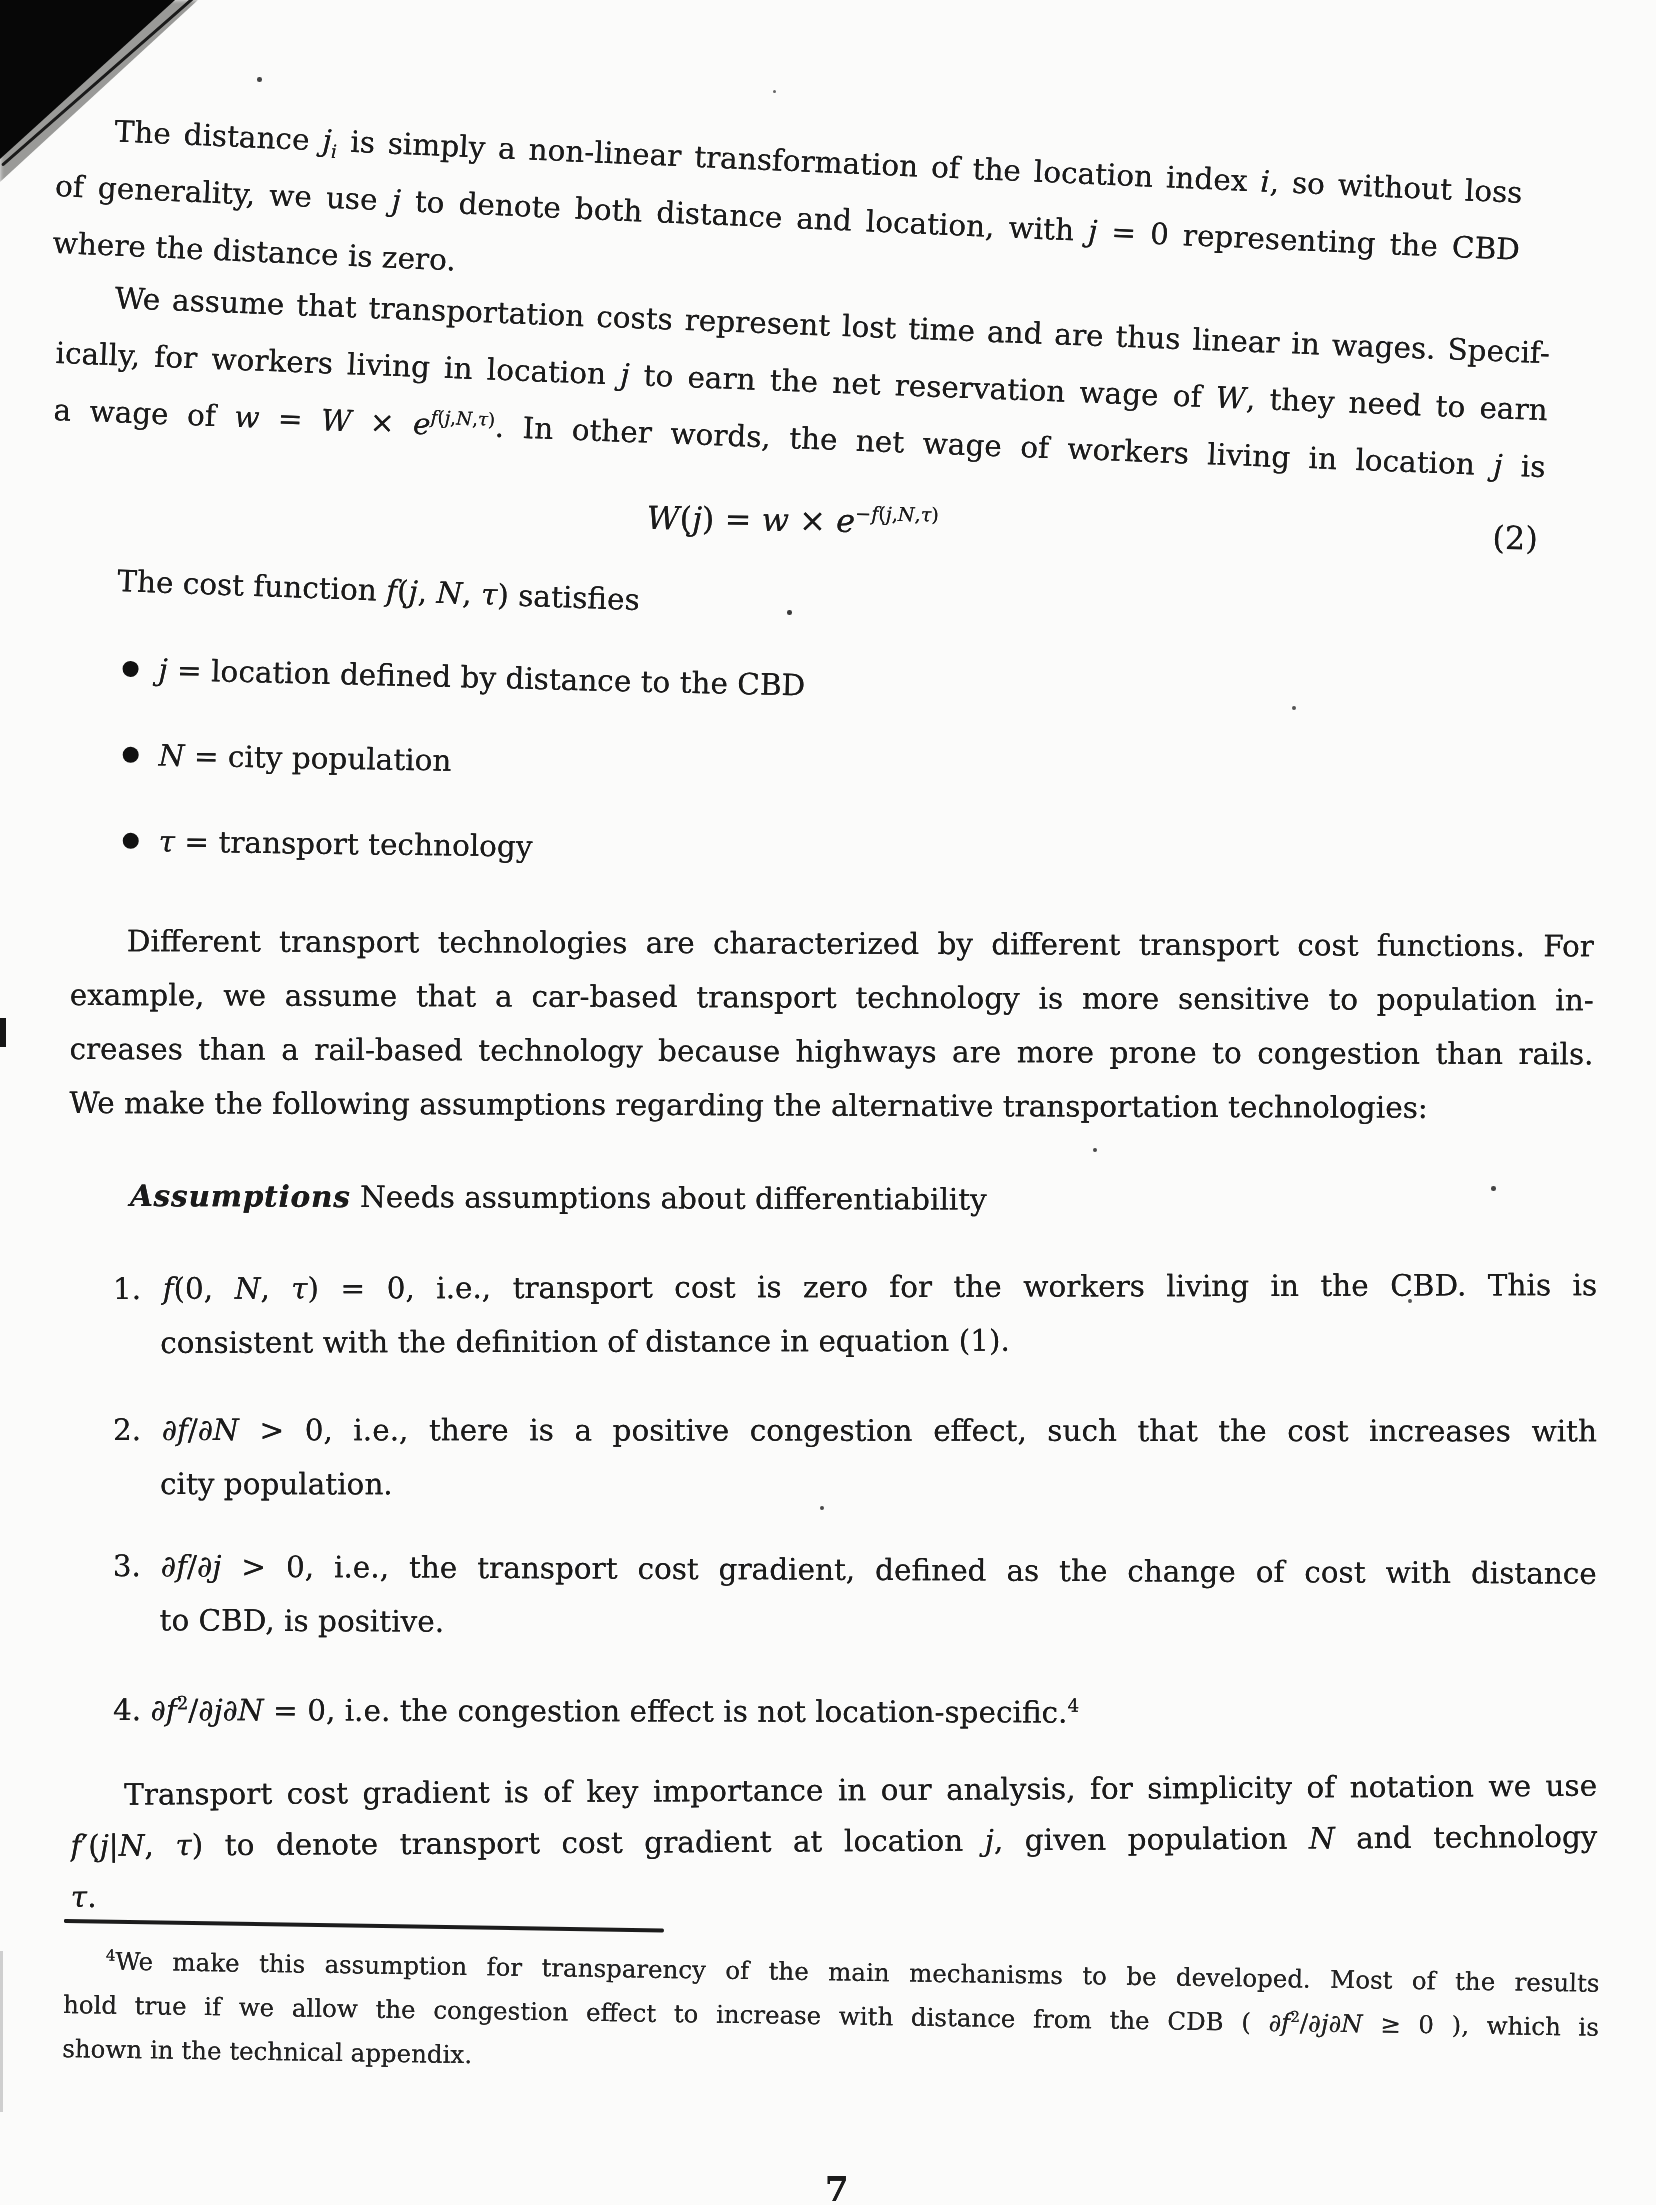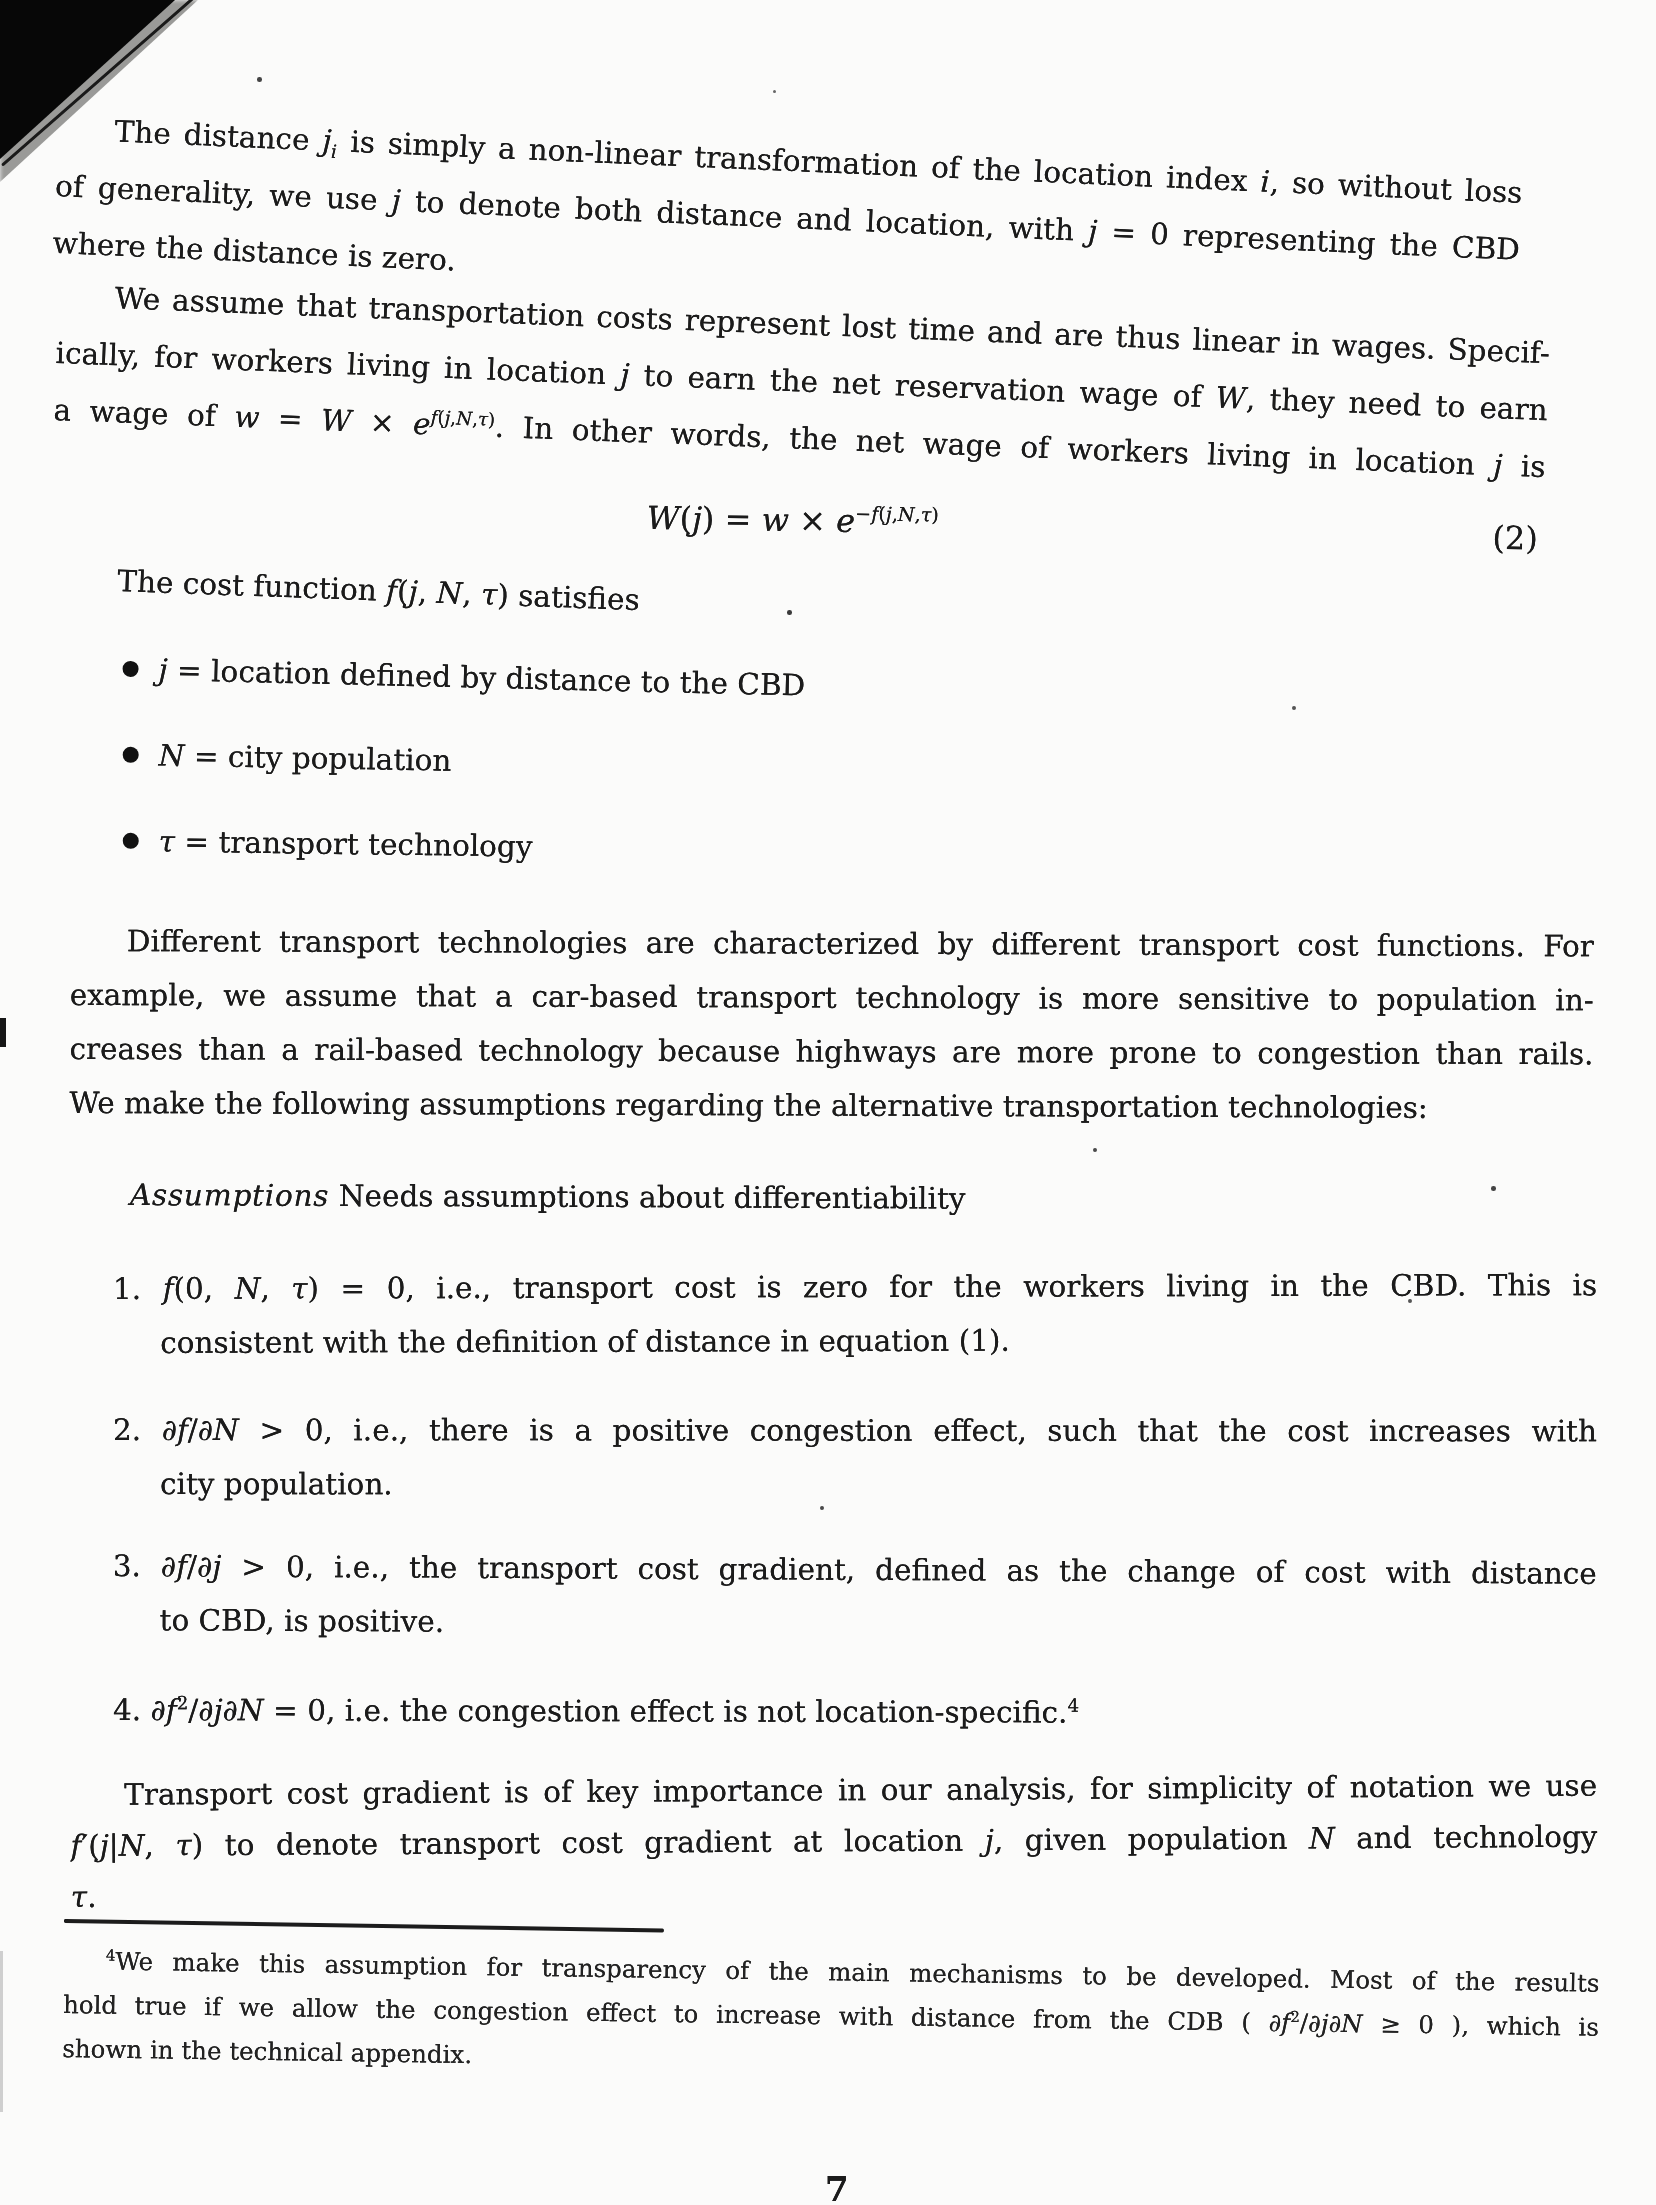--- a/index.html
+++ b/index.html
@@ -27,21 +27,21 @@
   .edge-tick{position:absolute;left:0;background:#161616;}
   .edge-smudge{position:absolute;left:0;background:#cfcfcf;}
   
   .eqrow{position:absolute;left:0;top:490px;width:1656px;font-size:32px;transform:rotate(0.8deg);transform-origin:0 0;text-shadow:0 0 0.4px currentColor;}
   .eq{position:absolute;left:647px;top:0;}
   .eq sup{font-size:60%;}
   .eqnum{position:absolute;left:1493px;top:7.7px;}
   .bullet{position:absolute;font-size:29.5px;text-shadow:0 0 0.4px currentColor;}
   .bdot{display:inline-block;width:16px;height:16px;background:#111;border-radius:50%;
     margin-right:20px;transform:translateY(-2.3px);}
-  .alabel{font-weight:normal;font-style:italic;letter-spacing:0.8px;}
+  .alabel{font-weight:bold;font-style:italic;letter-spacing:0.8px;}
   .rule{position:absolute;left:64px;top:1919px;width:600px;height:3.8px;background:#1c1c1c;
     transform:rotate(0.9deg);transform-origin:0 50%;border-radius:1.5px;}
   .fn{font-size:24.5px;}
   .pageno{position:absolute;left:825px;top:2169px;font-size:34px;font-weight:bold;text-shadow:0 0 0.4px currentColor;}
 </style>
 </head>
 <body>
 
 <div class="page" style="background: rgb(251, 251, 250); color: rgb(27, 27, 27);">
 

